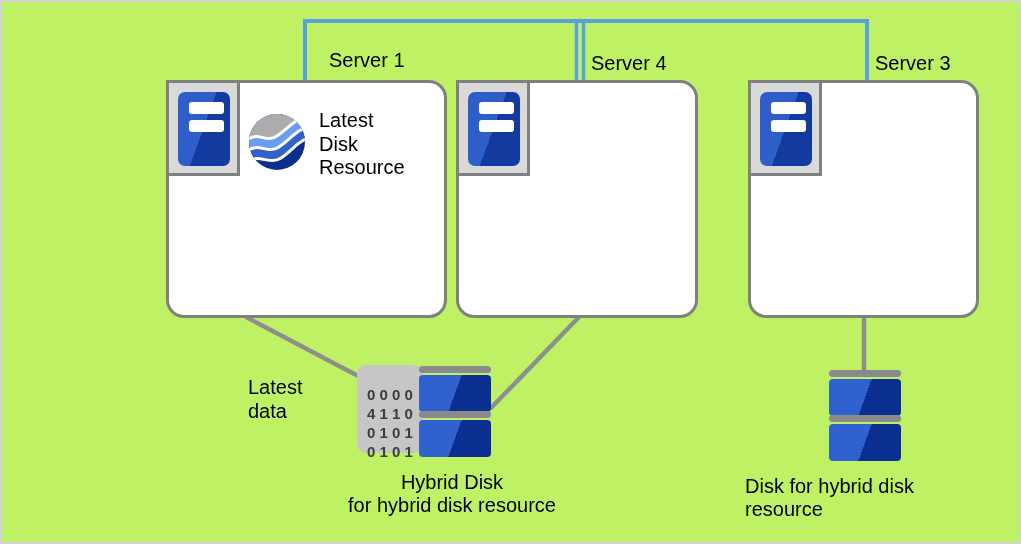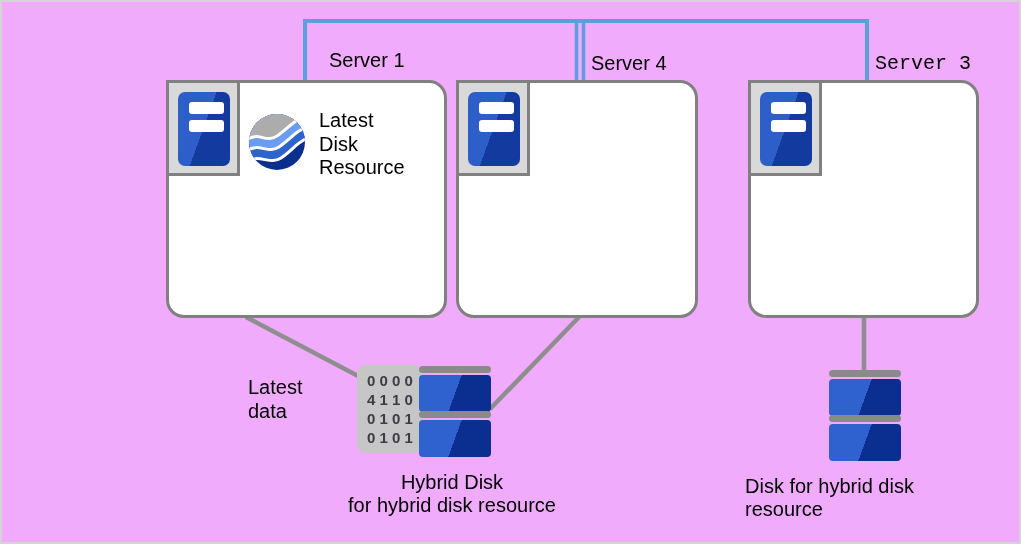--- a/index.html
+++ b/index.html
@@ -1,20 +1,20 @@
 <!DOCTYPE html>
 <html><head>
 <meta charset="utf-8">
 <style>
   html,body{margin:0;padding:0;background:#ffffff;}
   #canvas{
     position:relative;
     width:1021px;height:544px;
     box-sizing:border-box;
-    background:#f0abfc;
+    background:#bef264;
     border:2px solid #d4d4d4;
     font-family:"Liberation Sans", sans-serif;
     color:#000;
     overflow:hidden;
   }
   .abs{position:absolute;}
   .label{
     font-size:20px;
     line-height:23px;
     white-space:pre-line;
@@ -53,21 +53,21 @@
   .disk-body{
     position:absolute;left:0;width:72px;height:37px;
     border-radius:4px;
     background:linear-gradient(110deg,#2f62ce 50%,#0a2f90 50%);
   }
   .binary-icon{
     position:absolute;
     box-sizing:border-box;
     width:66px;height:88px;
     background:#c6c6c6;border-radius:9px;
-    padding-top:6px;
+    padding-top:20px;
     text-align:center;
   }
   .binary-row{
     display:block;
     font-size:15px;font-weight:bold;
     line-height:19px;
     letter-spacing:0px;
     color:#3c3c44;
     font-family:"Liberation Sans", sans-serif;
   }
@@ -108,21 +108,21 @@
   </div>
   <div class="server-icon-frame" style="left:746px;top:78px;">
     <div class="server-front">
       <div class="server-slot" style="top:10px;"></div>
       <div class="server-slot" style="top:28px;"></div>
     </div>
   </div>
 
   <div class="abs label" style="left:327px;top:47px;">Server 1</div>
   <div class="abs label" style="left:589px;top:50px;">Server 4</div>
-  <div class="abs label" style="left:873px;top:50px;font-family:Liberation Mono, monospace;">Server 3</div>
+  <div class="abs label" style="left:873px;top:50px;">Server 3</div>
 
   <svg class="abs" style="left:247px;top:112px;" width="56" height="56" viewBox="0 0 56 56">
     <defs>
       <clipPath id="hclip">
           <circle cx="28" cy="28" r="28"></circle>
         </clipPath>
     </defs>
     <g clip-path="url(#hclip)">
       <rect x="-4" y="-4" width="64" height="64" fill="#0c2f8e"></rect>
       <path d="M -4 49 C 10 38, 20 52, 32 44 C 44 36, 50 26, 60 24 L 60 -4 L -4 -4 Z" fill="#2e63cc"></path>

